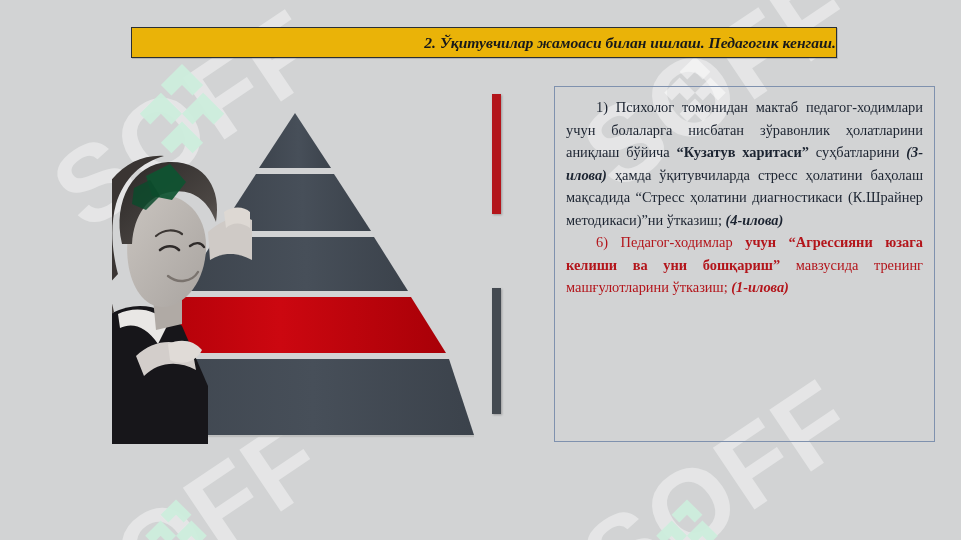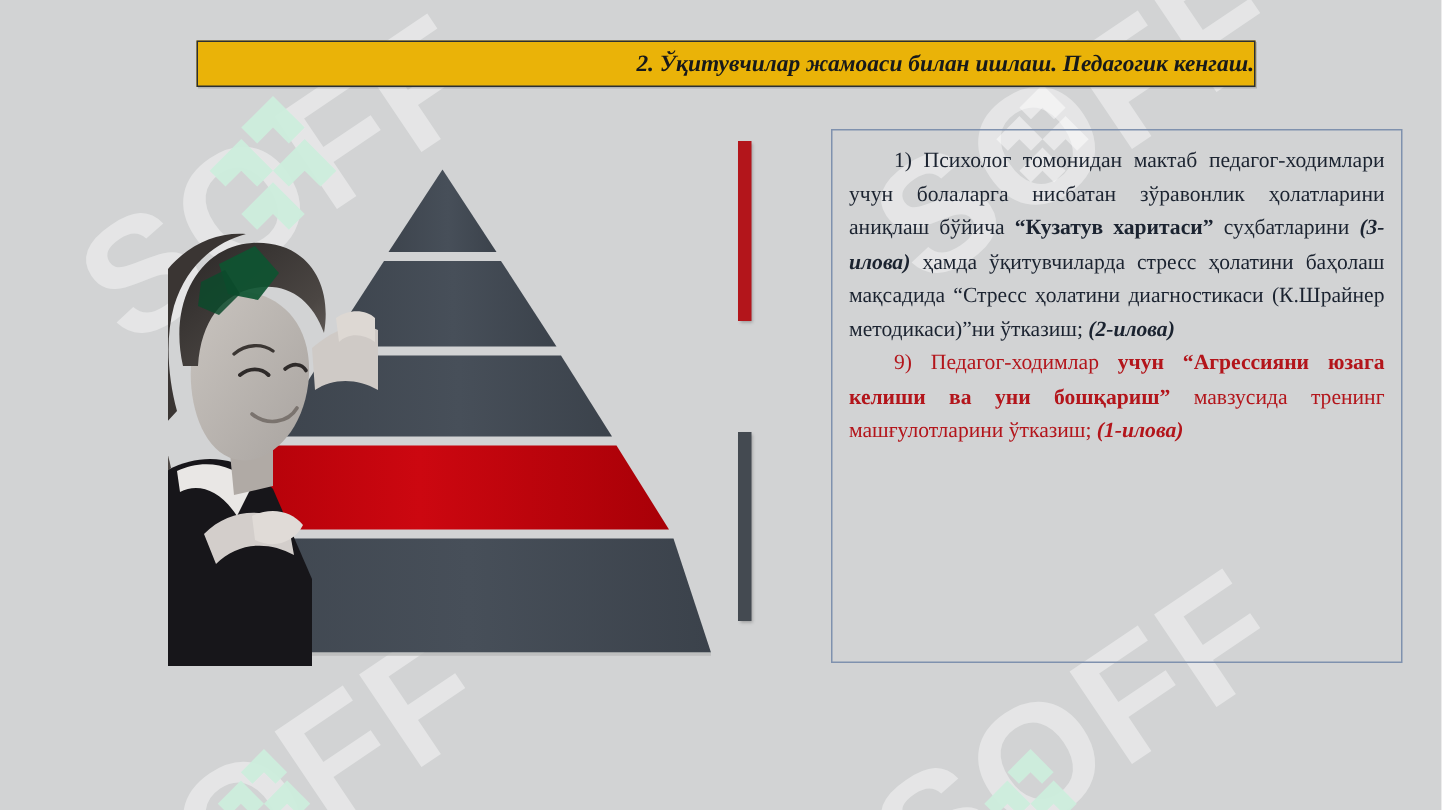--- a/index.html
+++ b/index.html
@@ -259,17 +259,17 @@
 
         <path d="M56 196 C 68 190, 82 192, 90 202 C 84 214, 70 218, 58 212 Z" fill="#e0dbd7"></path>
       </g>
     </svg>
   </div>
 
   <div class="bar bar-red"></div>
   <div class="bar bar-dark"></div>
 
   <div class="text-panel">
-    <p id="para-1"><span>1) Психолог томонидан мактаб педагог-ходимлари учун болаларга нисбатан зўравонлик ҳолатларини аниқлаш бўйича </span><b>“Кузатув харитаси”</b><span> суҳбатларини </span><i>(3-илова)</i><span> ҳамда ўқитувчиларда стресс ҳолатини баҳолаш мақсадида “Стресс ҳолатини диагностикаси (К.Шрайнер методикаси)”ни ўтказиш; </span><i>(2-илова)</i></p>
-    <p class="red" id="para-2"><span>9) Педагог-ходимлар </span><b>учун “Агрессияни юзага келиши ва уни бошқариш”</b><span> мавзусида тренинг машғулотларини ўтказиш; </span><i>(1-илова)</i></p>
+    <p id="para-1"><span>1) Психолог томонидан мактаб педагог-ходимлари учун болаларга нисбатан зўравонлик ҳолатларини аниқлаш бўйича </span><b>“Кузатув харитаси”</b><span> суҳбатларини </span><i>(3-илова)</i><span> ҳамда ўқитувчиларда стресс ҳолатини баҳолаш мақсадида “Стресс ҳолатини диагностикаси (К.Шрайнер методикаси)”ни ўтказиш; </span><i>(4-илова)</i></p>
+    <p class="red" id="para-2"><span>6) Педагог-ходимлар </span><b>учун “Агрессияни юзага келиши ва уни бошқариш”</b><span> мавзусида тренинг машғулотларини ўтказиш; </span><i>(1-илова)</i></p>
   </div>
 
 </div>
 
 </body></html>

